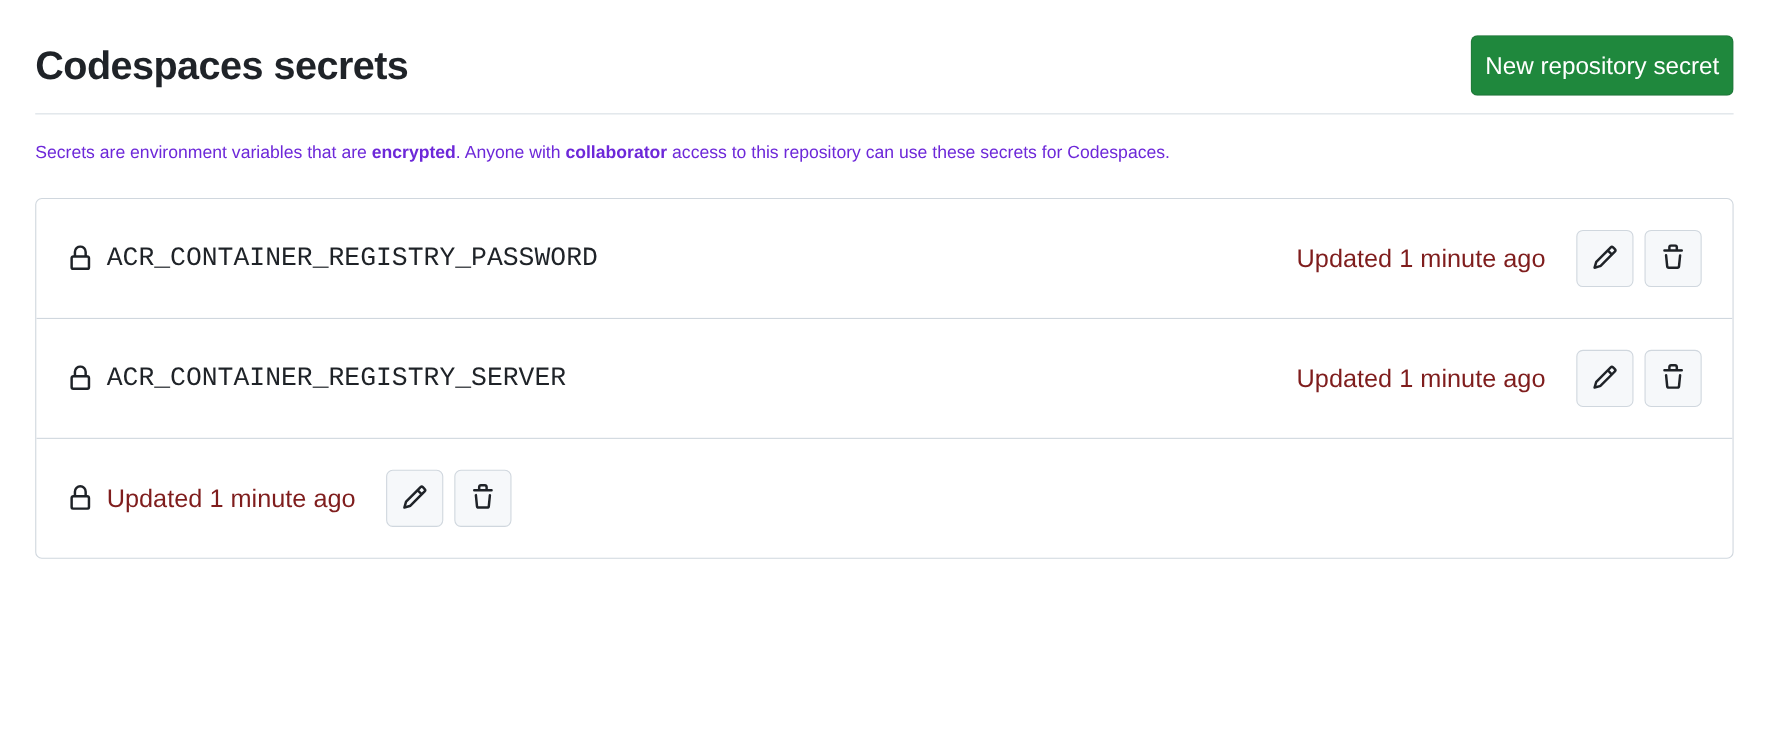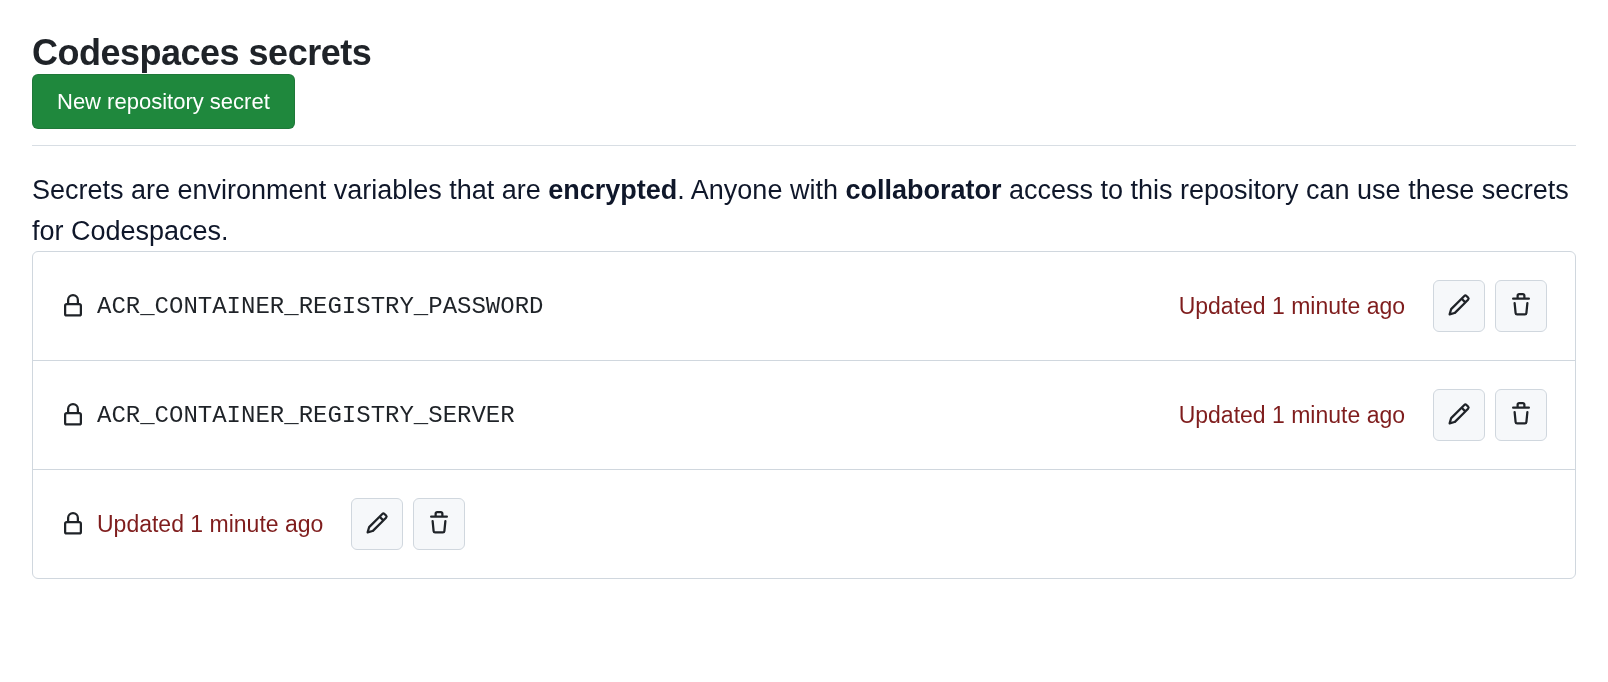--- a/index.html
+++ b/index.html
@@ -14,47 +14,47 @@
       padding: 32px;
       font-size: 14px;
     }
     .container {
       max-width: 1544px;
       margin: 0 auto;
     }
     .header-row {
       display: flex;
       justify-content: space-between;
-      align-items: flex-start;
+      align-items: center;
       padding-bottom: 16px;
       border-bottom: 1px solid #d8dee4;
       margin-bottom: 24px;
-      flex-direction: column;
     }
     .page-title {
       font-size: 36px;
       font-weight: 600;
       color: #1f2328;
       letter-spacing: -0.5px;
     }
     .btn-primary {
       background-color: #1f883d;
       color: #ffffff;
       border: 1px solid rgba(31, 35, 40, 0.15);
       border-radius: 6px;
-      padding: 10px 24px;
+      padding: 10px 12px;
       font-size: 22px;
       font-weight: 500;
       cursor: pointer;
       line-height: 1.5;
     }
     .description {
-      font-size: 27px;
+      font-size: 16px;
       line-height: 1.5;
-      color: #0f172a;
+      color: #6d28d9;
+      margin-bottom: 28px;
     }
     .description .bold {
       font-weight: 600;
     }
     .secrets-list {
       border: 1px solid #d0d7de;
       border-radius: 6px;
       overflow: hidden;
     }
     .secret-row {

